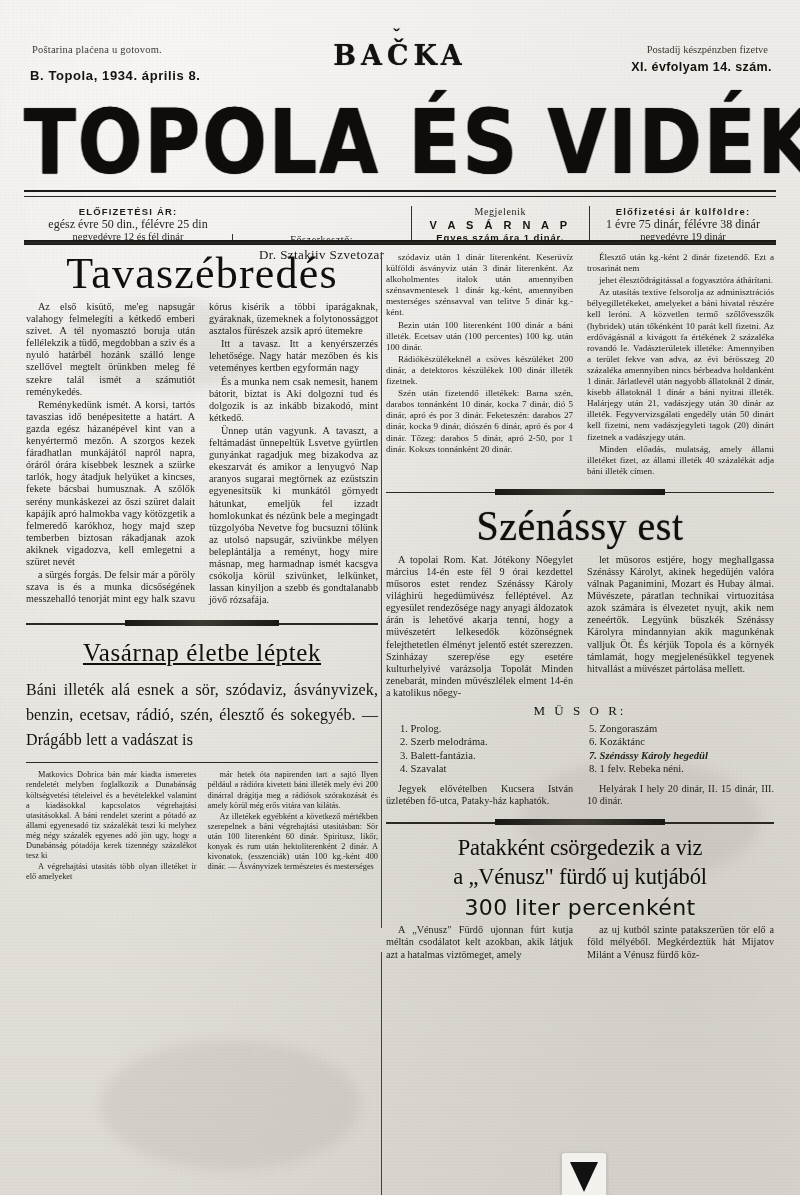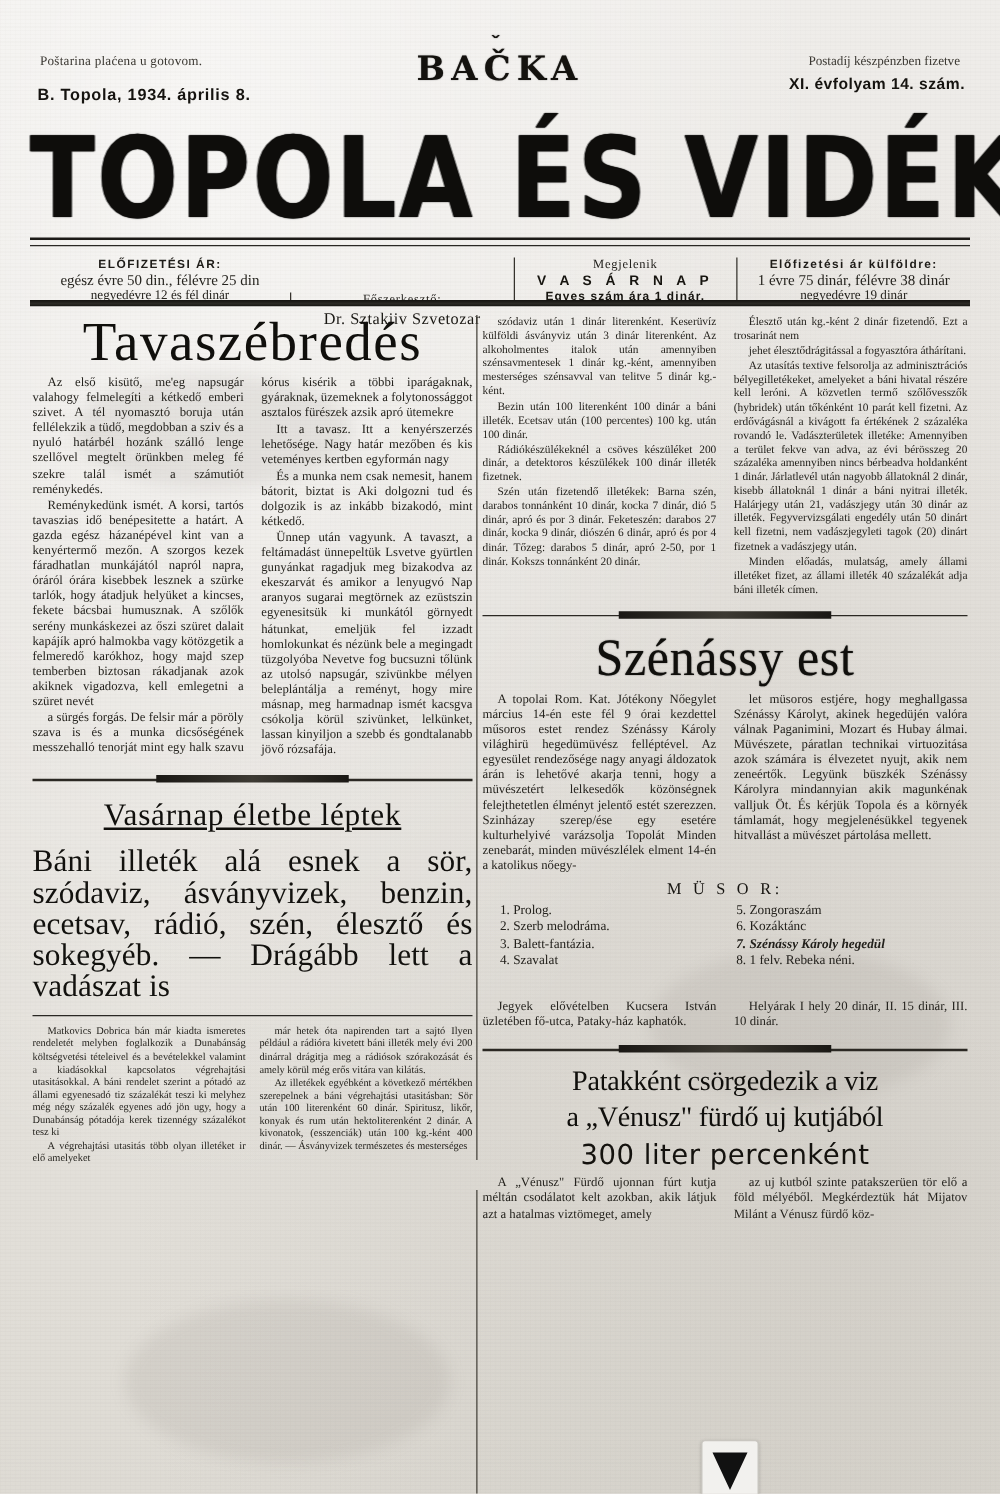--- a/index.html
+++ b/index.html
@@ -91,21 +91,21 @@
   
   h1.hl{
     margin:0;
     font-family:"Liberation Serif", serif;
     font-weight:normal;
     color:#100f0c;
   }
   .hl-tavasz{font-size:44px;letter-spacing:1.2px;text-align:center;line-height:42px;padding-top:1px;}
   .hl-vasarnap{font-size:25px;text-align:center;line-height:30px;letter-spacing:.6px;}
   .hl-deck{
-    font-size:25px;line-height:25px;text-align:justify;color:#12110e;
+    font-size:16px;line-height:25px;text-align:justify;color:#12110e;
     letter-spacing:.1px;
   }
   .hl-szenassy{
     font-family:"DejaVu Sans", sans-serif;font-weight:bold;
     font-size:40px;line-height:46px;text-align:center;letter-spacing:.5px;
     color:#0f0e0b;transform:scaleY(1.05);
     text-shadow:0 0 1px rgba(0,0,0,.7);
   }
   .hl-patak{
     font-family:"DejaVu Sans", sans-serif;font-weight:bold;
@@ -280,21 +280,21 @@
             <li>4. Szavalat</li>
           </ol>
           <ol>
             <li>5. Zongoraszám</li>
             <li>6. Kozáktánc</li>
             <li class="it">7. Szénássy Károly hegedül</li>
             <li>8. 1 felv. Rebeka néni.</li>
           </ol>
         </div>
 
-        <div class="tc2 sz10" style="margin-top:24px;">
+        <div class="tc2 sz10" style="margin-top:7px;">
           <p class="t">Jegyek elővételben Kucsera István üzletében fő-utca, Pataky-ház kaphatók.</p>
           <p class="t">Helyárak I hely 20 dinár, II. 15 dinár, III. 10 dinár.</p>
         </div>
 
         <div class="orn" style="margin-top:11px;"></div>
 
         <h1 class="hl hl-patak" style="margin-top:7px;">Patakként csörgedezik a viz</h1>
         <h1 class="hl hl-patak" style="margin-top:2px;">a „Vénusz" fürdő uj kutjából</h1>
         <div class="hl-300" style="margin-top:5px;">300 liter percenként</div>
 

